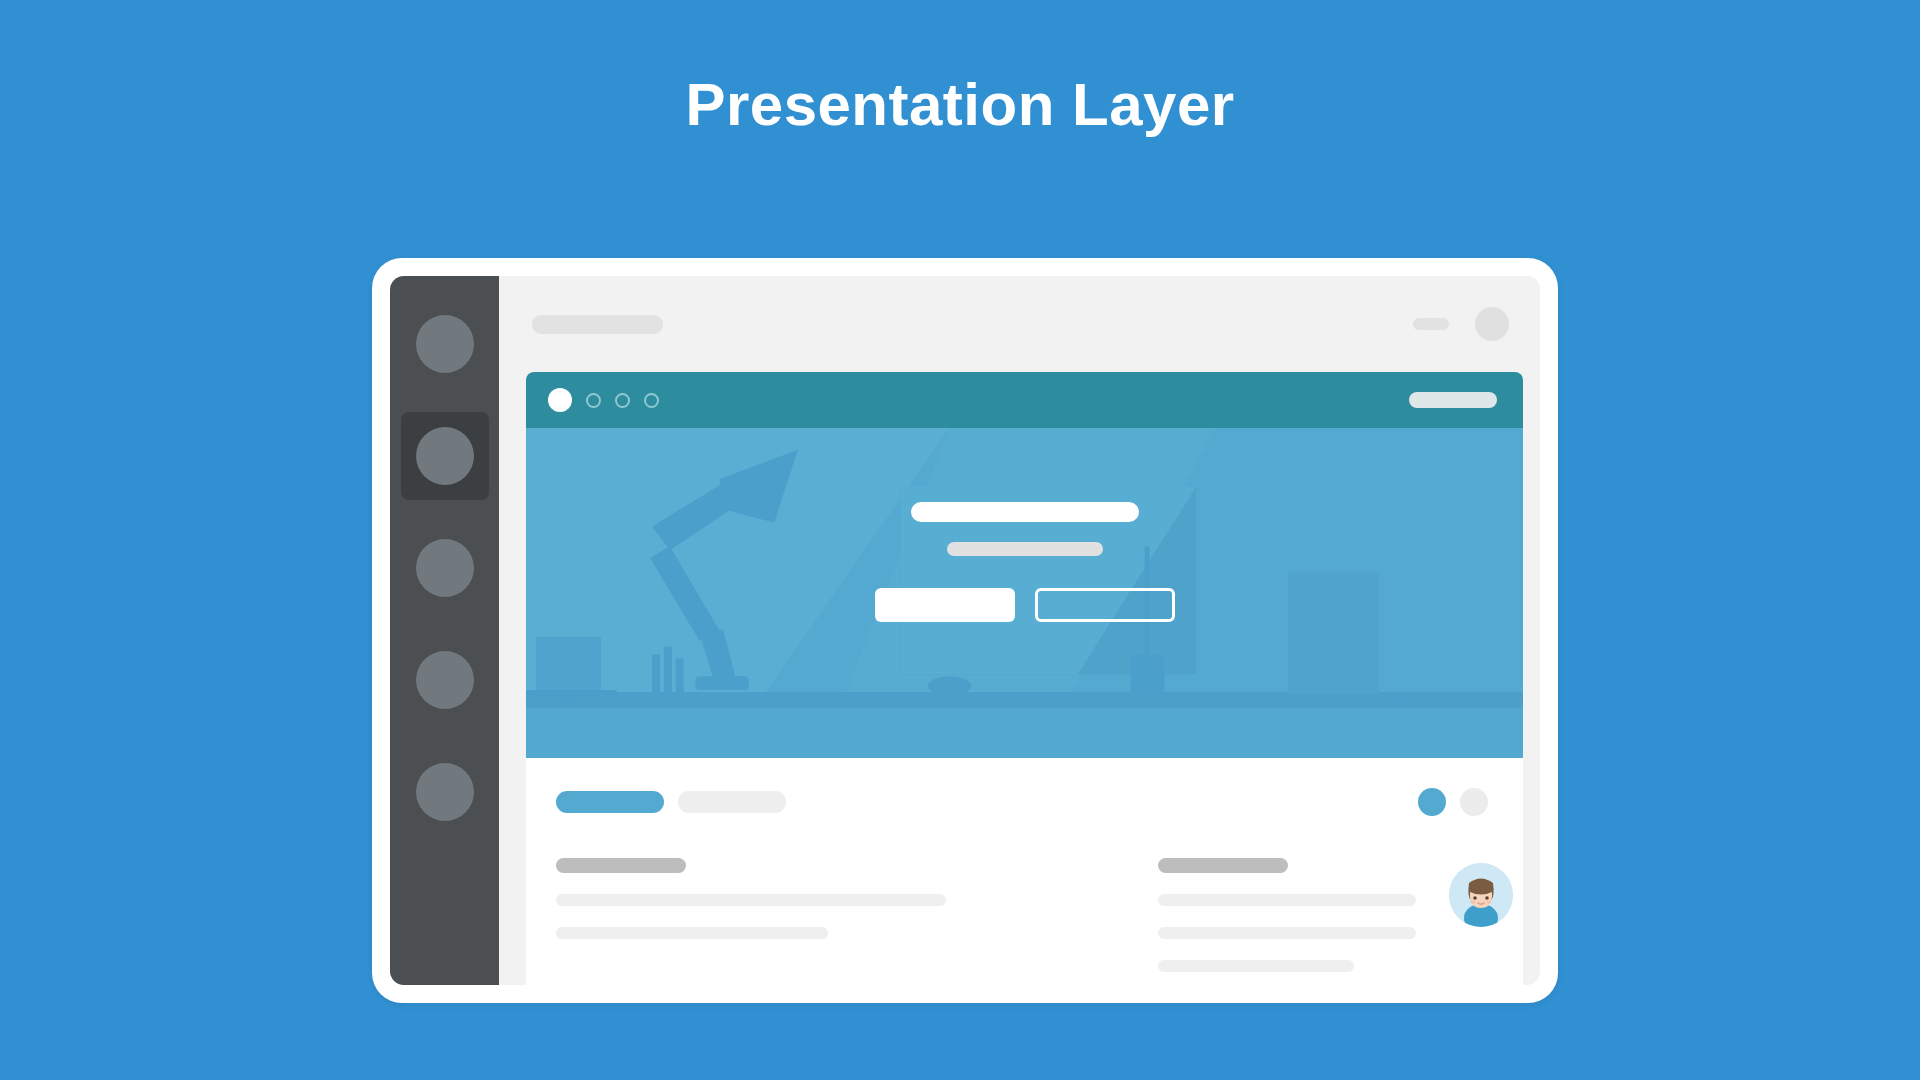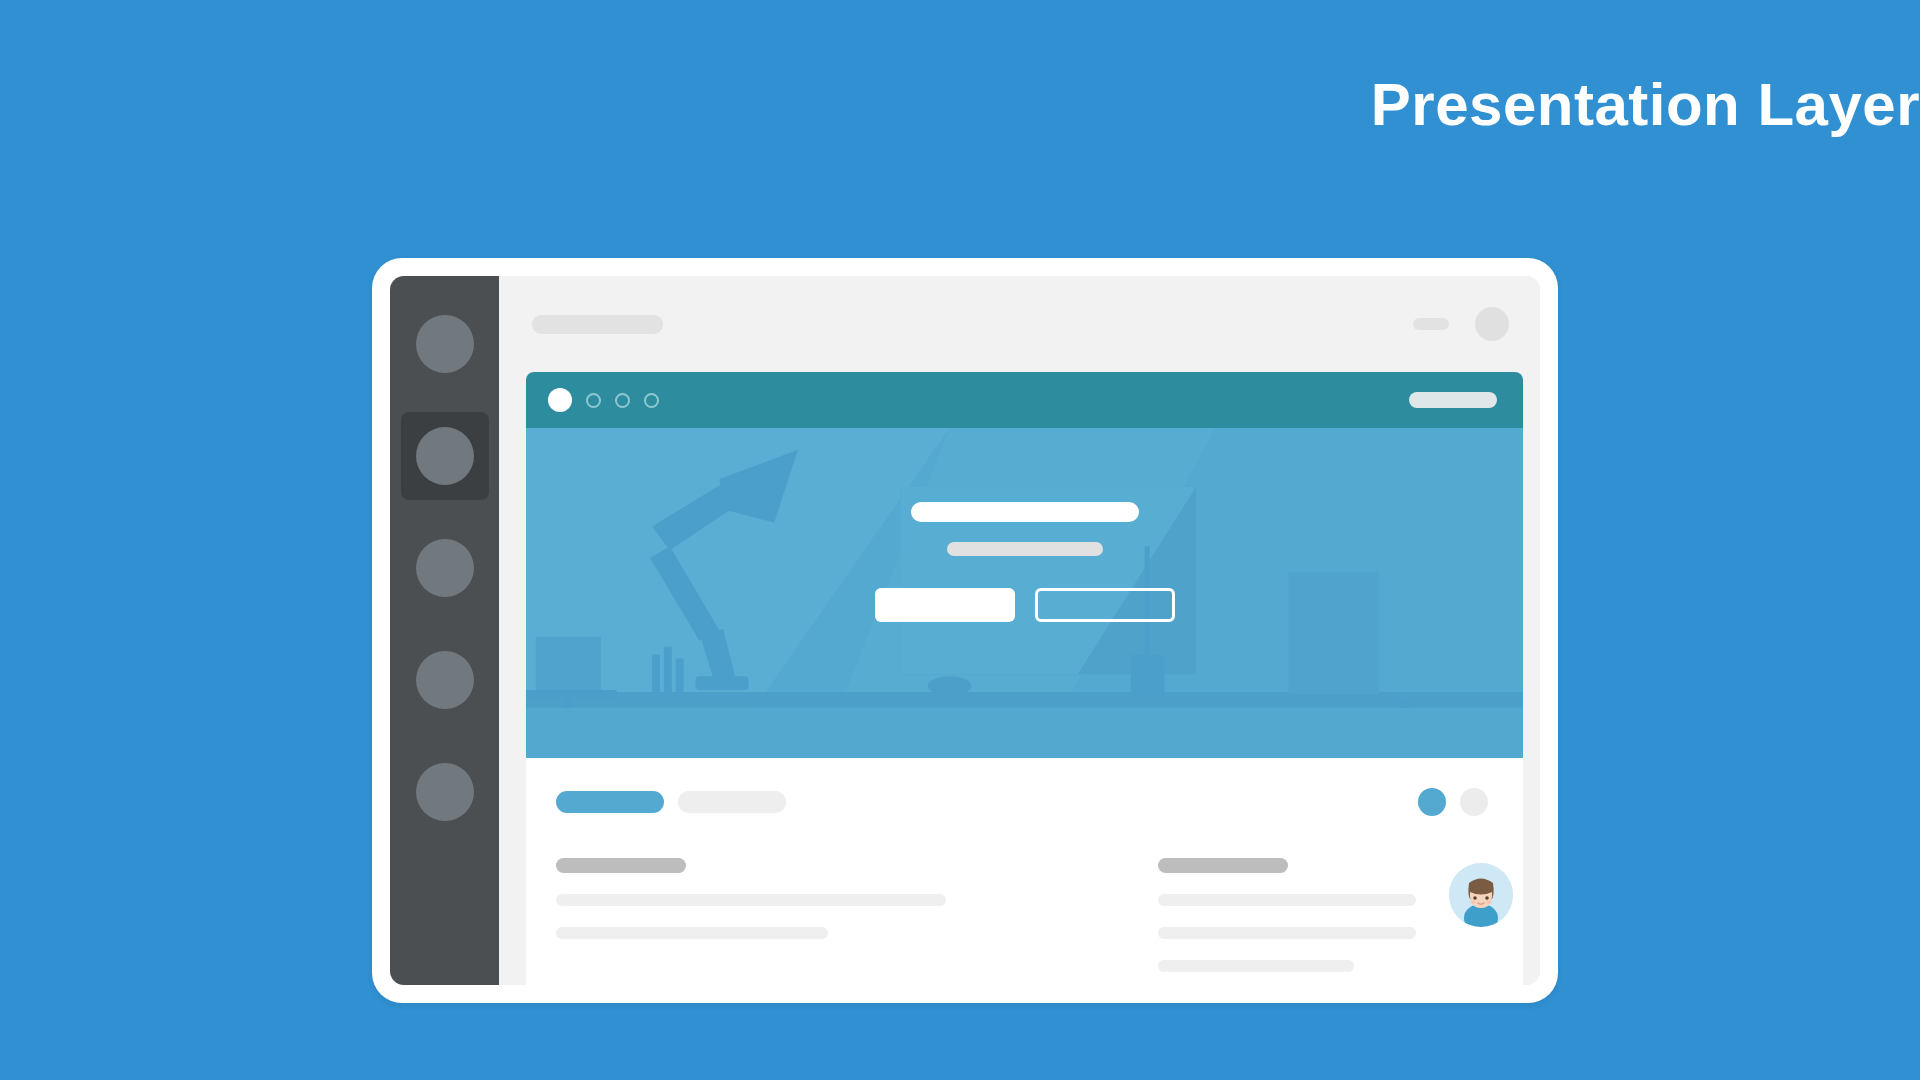--- a/index.html
+++ b/index.html
@@ -15,21 +15,21 @@
     font-family: "Liberation Sans", sans-serif;
     position: relative;
   }
 
   
   .page-title {
     position: absolute;
     top: 72px;
     left: 0;
     width: 100%;
-    text-align: right;
+    text-align: center;
     color: #ffffff;
     font-size: 60px;
     font-weight: bold;
     letter-spacing: 0.5px;
     line-height: 1.1;
   }
 
   
   .device {
     position: absolute;

